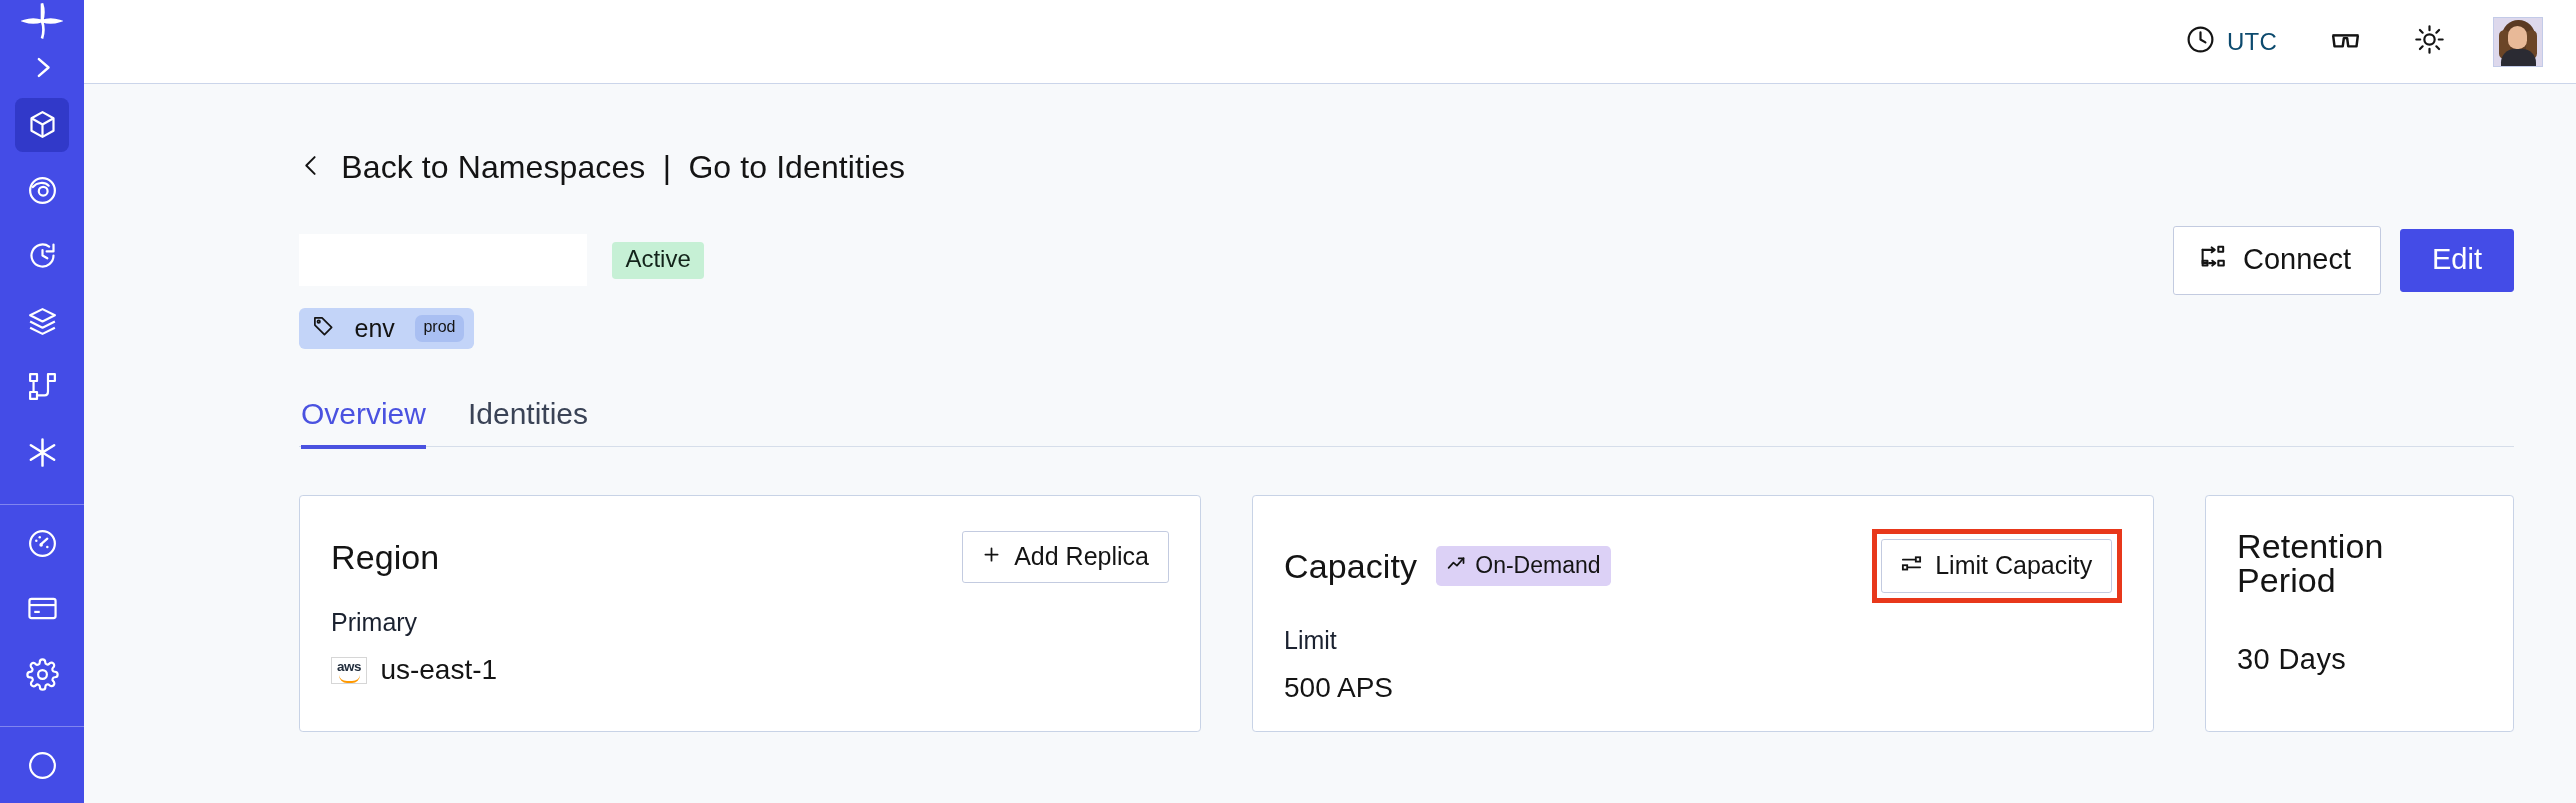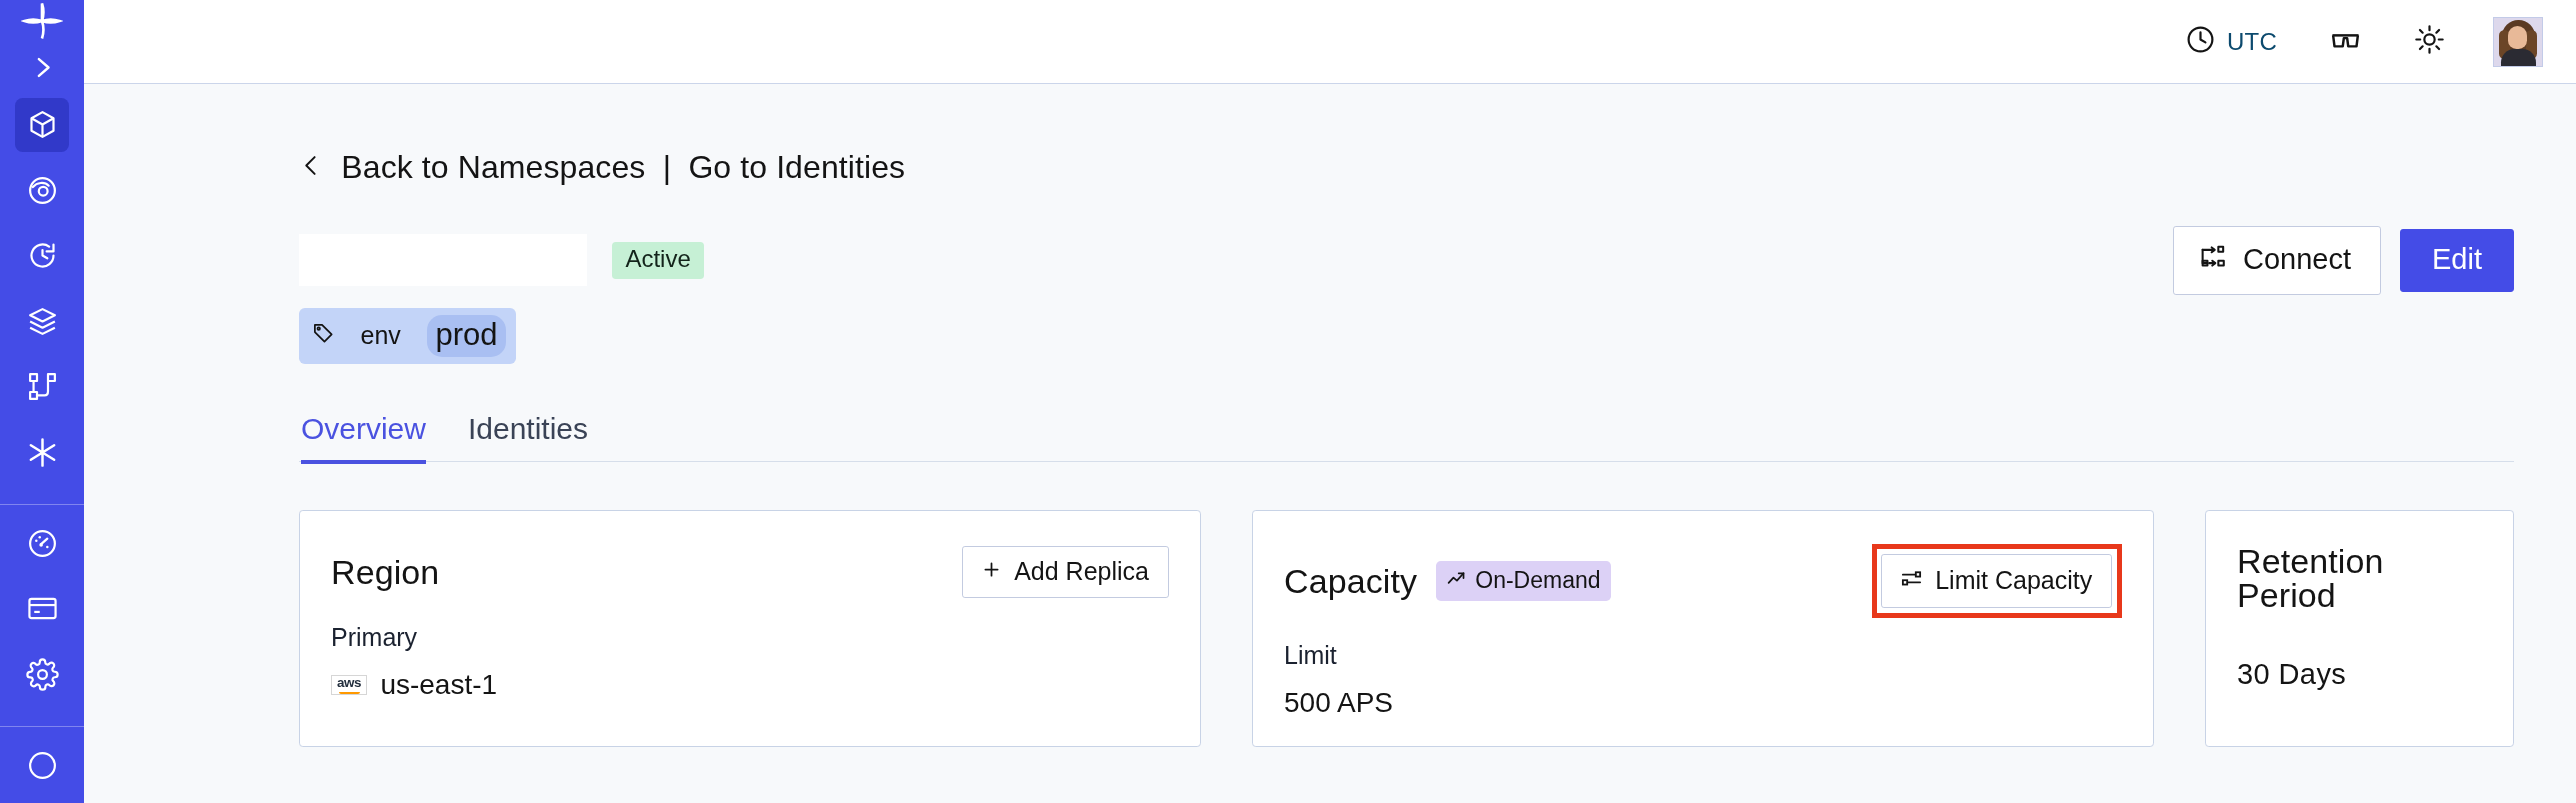--- a/index.html
+++ b/index.html
@@ -223,36 +223,36 @@
     color: #ffffff;
     padding: 15.3px 31px 17.3px 31px;
     border-radius: 2.9px;
   }
 
   
   .tag-row { margin-top: 13.4px; display: flex; }
   .tag-chip {
     display: inline-flex;
     align-items: center;
-    gap: 26px;
+    gap: 20px;
     background: #C3D4F8;
     border-radius: 5.8px;
     padding: 6.7px 9.6px 6.7px 12.5px;
     cursor: pointer;
   }
   .tag-key {
     font-size: 25px;
     color: #141414;
     line-height: 1;
   }
   .tag-val {
-    font-size: 31px;
+    font-size: 16px;
     color: #141414;
     background: #A9BFF2;
-    border-radius: 15px;
+    border-radius: 7px;
     padding: 4.8px 8.6px 6.7px 8.6px;
     line-height: 1;
   }
 
   
   .tabs {
     margin-top: 48px;
     display: flex;
     align-items: flex-end;
     gap: 42px;
@@ -350,27 +350,27 @@
     line-height: 1;
   }
   .card-val-lg {
     font-size: 29px;
     color: #141414;
     margin-top: 48px;
     line-height: 1;
     letter-spacing: 0.4px;
   }
   .aws-logo {
-    width: 36px; height: 20px;
+    width: 36px; height: 27px;
     border: 1.9px solid #D6D6D6;
     background: #fff;
     display: inline-flex;
     flex-direction: column;
     align-items: center;
-    justify-content: flex-start;
+    justify-content: flex-end;
     flex: 0 0 36px;
   }
   .aws-txt {
     font-size: 13.4px;
     font-weight: 700;
     color: #232F3E;
     line-height: 1;
     letter-spacing: -0.4px;
   }
   .aws-smile {

